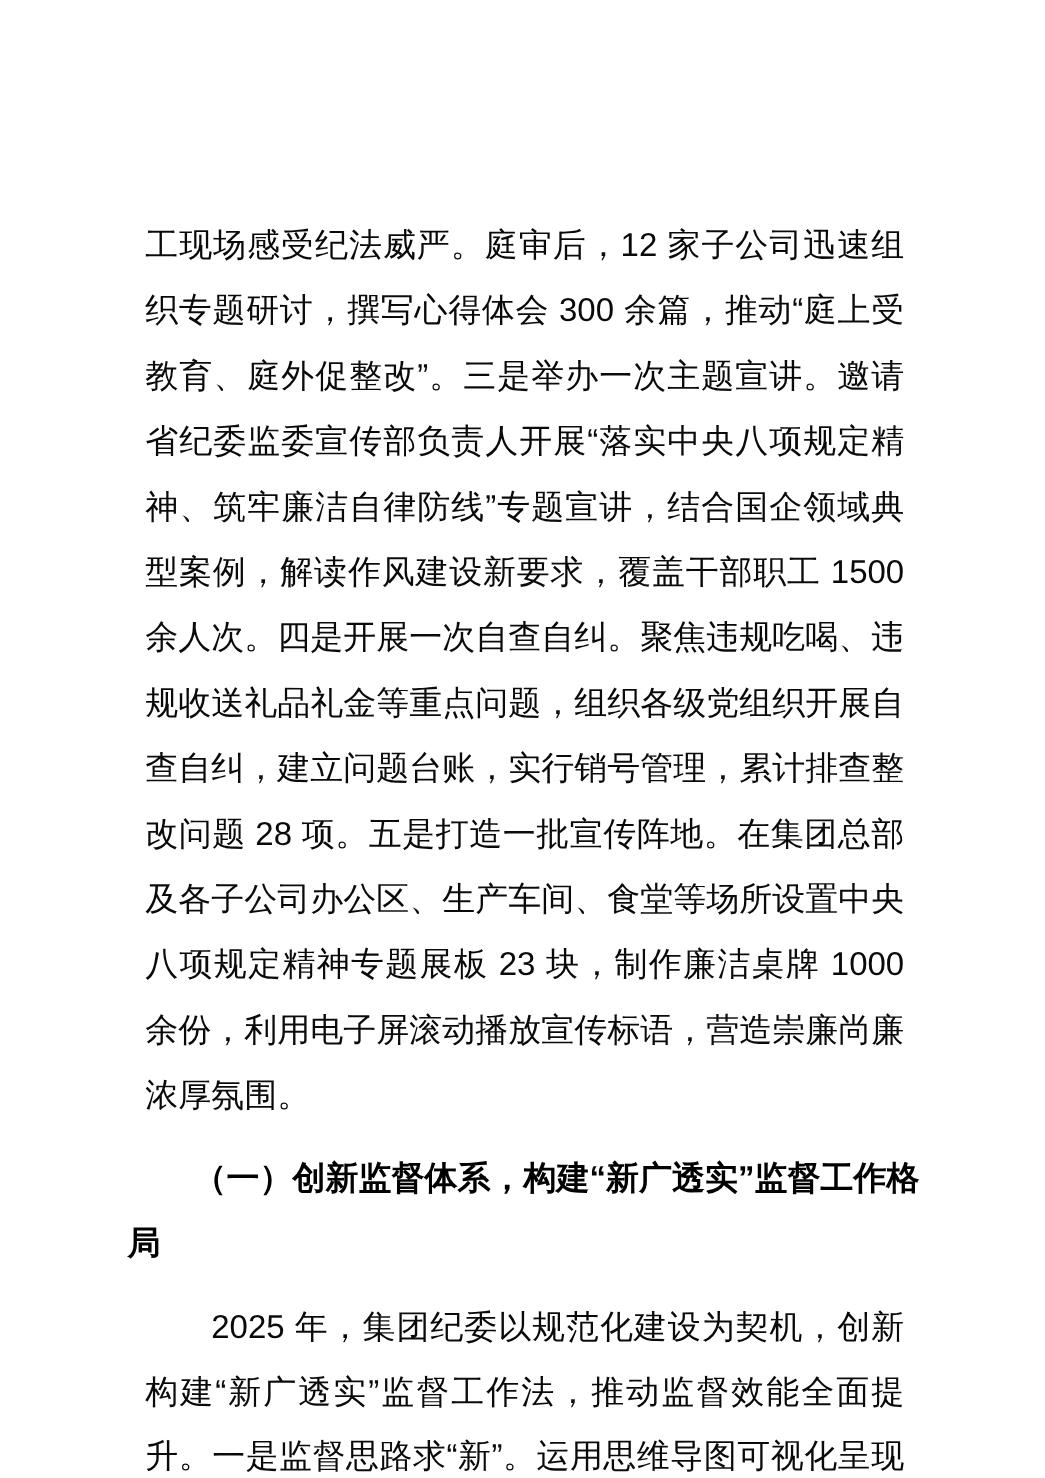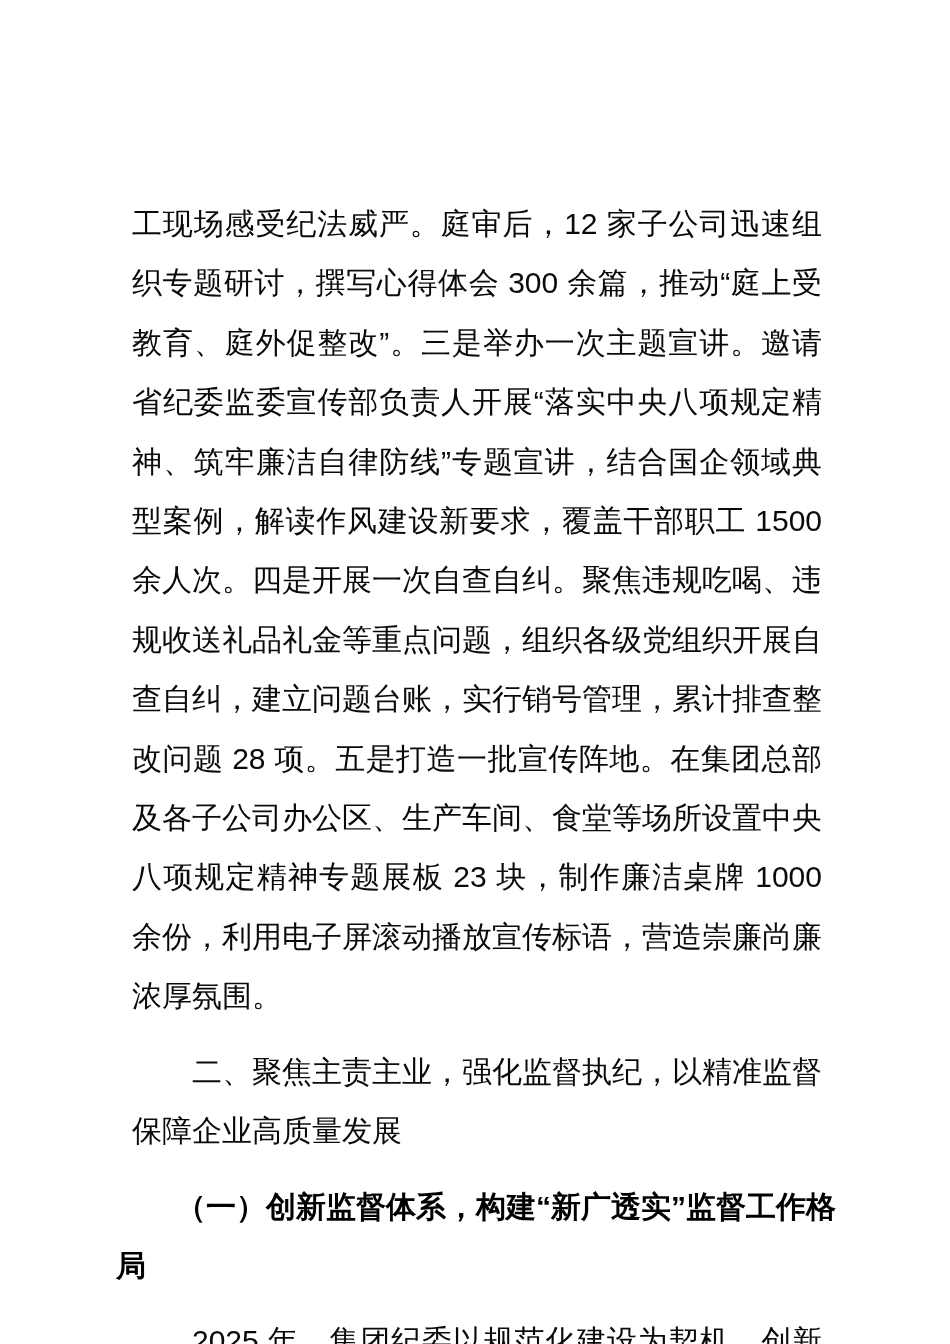--- a/index.html
+++ b/index.html
@@ -50,20 +50,19 @@
   }
 </style>
 </head>
 <body>
 
 <div class="page">
   <div class="content">
 
     <p class="body-para">工现场感受纪法威严。庭审后，12 家子公司迅速组织专题研讨，撰写心得体会 300 余篇，推动“庭上受教育、庭外促整改”。三是举办一次主题宣讲。邀请省纪委监委宣传部负责人开展“落实中央八项规定精神、筑牢廉洁自律防线”专题宣讲，结合国企领域典型案例，解读作风建设新要求，覆盖干部职工 1500 余人次。四是开展一次自查自纠。聚焦违规吃喝、违规收送礼品礼金等重点问题，组织各级党组织开展自查自纠，建立问题台账，实行销号管理，累计排查整改问题 28 项。五是打造一批宣传阵地。在集团总部及各子公司办公区、生产车间、食堂等场所设置中央八项规定精神专题展板 23 块，制作廉洁桌牌 1000 余份，利用电子屏滚动播放宣传标语，营造崇廉尚廉浓厚氛围。</p>
 
-    <p class="body-para indent">二、聚焦主责主业，强化监督执纪，以精准监督保障企业高质量发展</p>
 
     <p class="heading-bold">（一）创新监督体系，构建“新广透实”监督工作格局</p>
 
     <p class="body-para indent">2025 年，集团纪委以规范化建设为契机，创新构建“新广透实”监督工作法，推动监督效能全面提升。一是监督思路求“新”。运用思维导图可视化呈现全年监督重点，建立“标准化流程、项目化推进、清单化管理”三化联动机制，制定《2025 年监督工作清单》，明确 12 个监督领域、36 项具体</p>
 
   </div>
 </div>
 
 </body></html>

